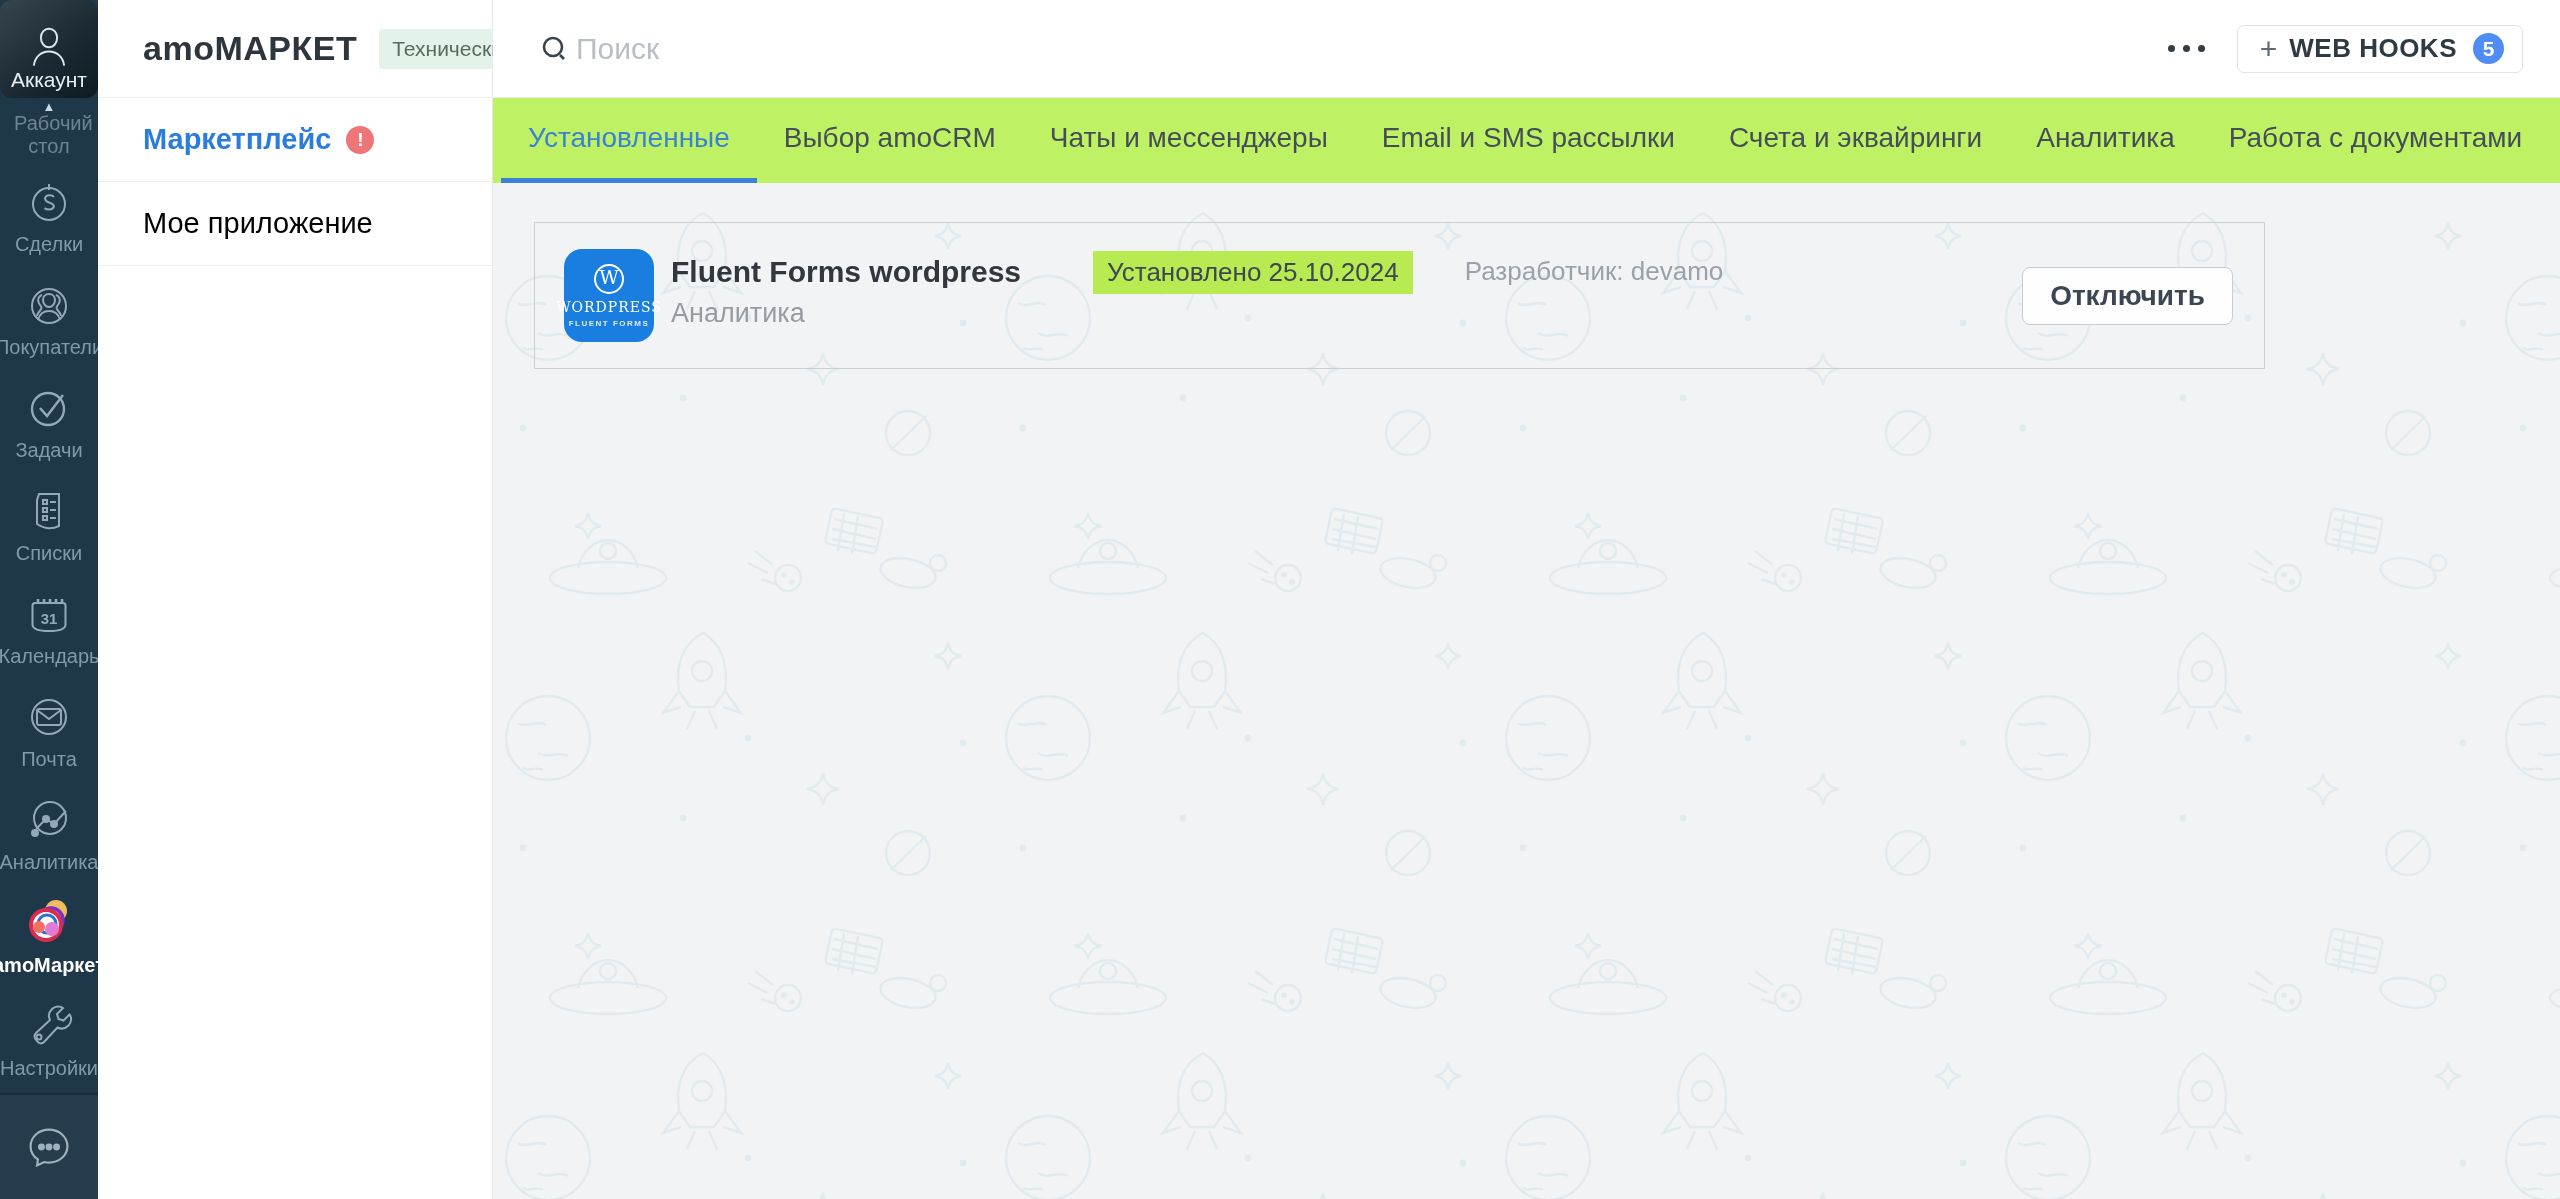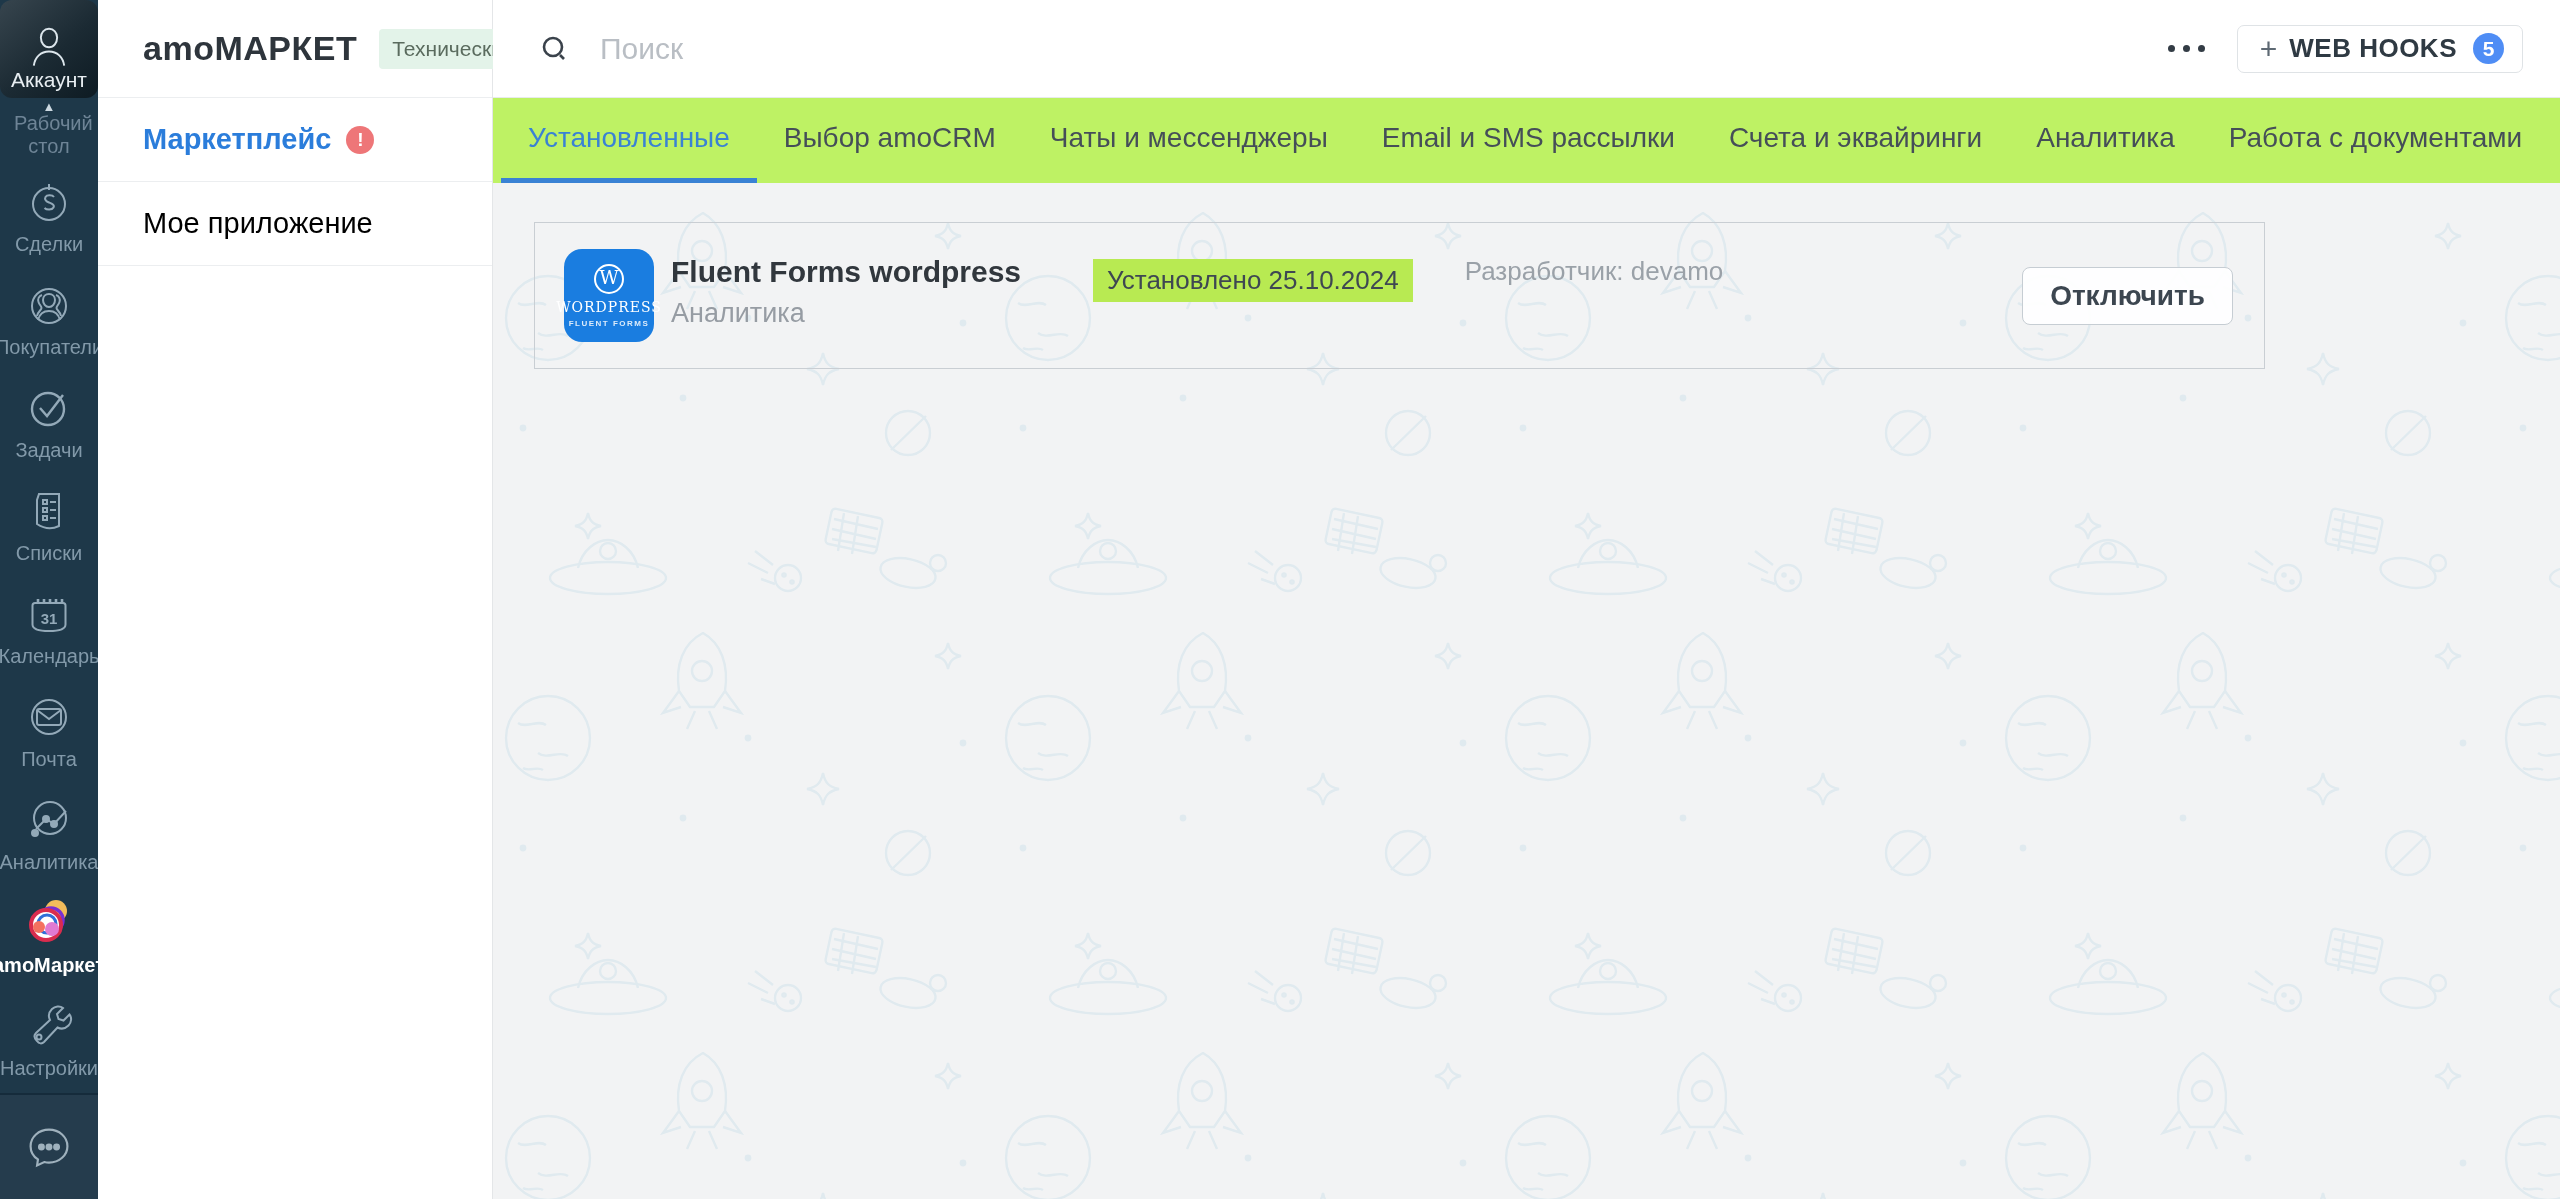--- a/index.html
+++ b/index.html
@@ -31,21 +31,21 @@
   .account-badge { margin-left:22px; background:#e3f3e9; color:#5a6b5e; font-size:21px; padding:8px 13px; border-radius:4px; white-space:nowrap; }
   .menu-item { height:84px; border-bottom:1px solid #eceef0; display:flex; align-items:center; padding-left:45px; font-size:29px; color:#000000; cursor:pointer; }
   .menu-item.active { color:#2b7ddb; font-weight:bold; }
   .alert-badge { margin-left:15px; width:28px; height:28px; border-radius:50%; background:#ee7678; color:#fff; font-size:19px; font-weight:bold; display:flex; align-items:center; justify-content:center; }
 
   
   .main { flex:1; display:flex; flex-direction:column; background:#ffffff; min-width:0; }
   .topbar { height:98px; border-bottom:1px solid #e8eaec; display:flex; align-items:center; padding:0 37px 0 47px; flex-shrink:0; }
   .search { display:flex; align-items:center; flex:1; min-width:0; }
   .search svg { width:30px; height:30px; flex-shrink:0; }
-  .search input { border:none; outline:none; font-size:30px; margin-left:30px; width:100%; font-family:"Liberation Sans", sans-serif; color:#3b82f6; }
+  .search input { border:none; outline:none; font-size:30px; margin-left:6px; width:100%; font-family:"Liberation Sans", sans-serif; color:#3b82f6; }
   .search input::placeholder { color:#b9bec4; }
   .more-dots { display:flex; gap:8px; padding:14px 10px; cursor:pointer; margin-right:22px; }
   .more-dots i { width:7px; height:7px; border-radius:50%; background:#333c45; }
   .webhooks-btn { display:flex; align-items:center; border:1px solid #dfe3e6; border-radius:7px; height:48px; padding:0 18px 0 22px; cursor:pointer; background:#fff; }
   .webhooks-plus { font-size:30px; color:#5e6973; margin-right:12px; font-weight:normal; }
   .webhooks-label { font-size:26px; font-weight:bold; color:#2f3a43; letter-spacing:.5px; }
   .webhooks-count { margin-left:16px; width:31px; height:31px; border-radius:50%; background:#4f8df5; color:#fff; font-size:21px; font-weight:bold; display:flex; align-items:center; justify-content:center; }
 
   
   .tabs { height:85px; display:flex; align-items:stretch; padding:0 35px 0 8px; flex-shrink:0; background:#bef264; }
@@ -56,21 +56,21 @@
   .content { flex:1; position:relative; background:#f2f3f4; overflow:hidden; }
   .content-bg { position:absolute; inset:0; }
   .card { position:absolute; left:41px; top:39px; width:1731px; height:147px; border:1px solid #c9ced3; display:flex; align-items:flex-start; }
   .wp-tile { margin:26px 0 0 29px; width:90px; height:93px; border-radius:18px; background:#1a7de0; color:#fff; display:flex; flex-direction:column; align-items:center; justify-content:center; flex-shrink:0; }
   .wp-mono { width:30px; height:30px; border:2px solid #fff; border-radius:50%; display:flex; align-items:center; justify-content:center; font-family:"DejaVu Serif", serif; font-size:19px; line-height:1; padding-bottom:2px; }
   .wp-line1 { font-family:"DejaVu Serif", serif; font-size:14px; letter-spacing:1px; margin-top:5px; }
   .wp-line2 { font-size:8px; letter-spacing:1.5px; margin-top:4px; font-weight:bold; color:#dcebfa; }
   .card-titles { margin:32px 0 0 17px; width:422px; }
   .card-title { font-size:30px; font-weight:bold; color:#31373d; }
   .card-category { font-size:27px; color:#969ca3; margin-top:9px; }
-  .status-badge { margin-top:36px; background:#b8ea52; color:#3e4752; font-size:26px; padding:6px 14px; white-space:nowrap; }
+  .status-badge { margin-top:28px; background:#b8ea52; color:#3e4752; font-size:26px; padding:6px 14px; white-space:nowrap; }
   .developer { margin:33px 0 0 52px; font-size:26px; color:#9aa1a8; white-space:nowrap; }
   .disconnect-btn { margin:0 31px 0 auto; align-self:center; border:1px solid #c6cdd3; border-radius:8px; background:rgba(255,255,255,.92); font-size:28px; font-weight:bold; color:#3c4650; padding:12px 27px; cursor:pointer; font-family:"Liberation Sans", sans-serif; }
 </style>
 </head>
 <body>
 
 <div class="app">
 
   <nav class="rail">
     <div class="avatar-tile">

